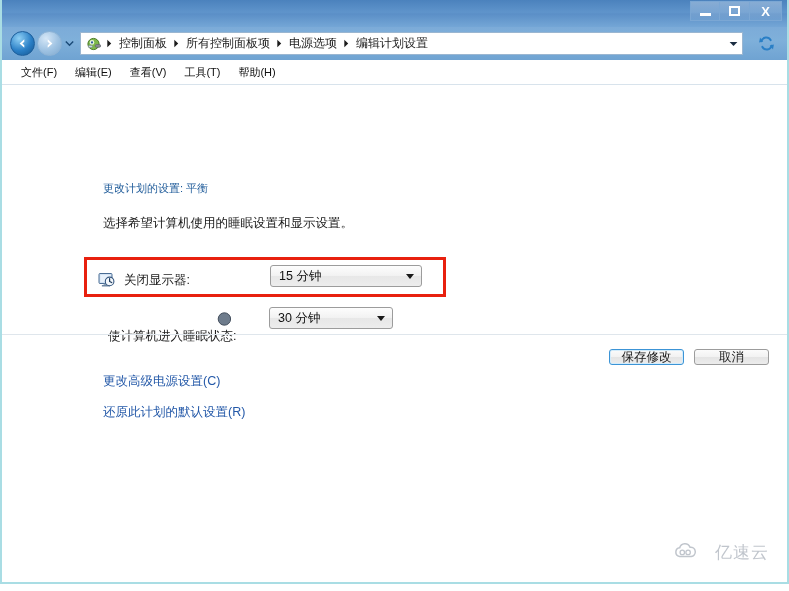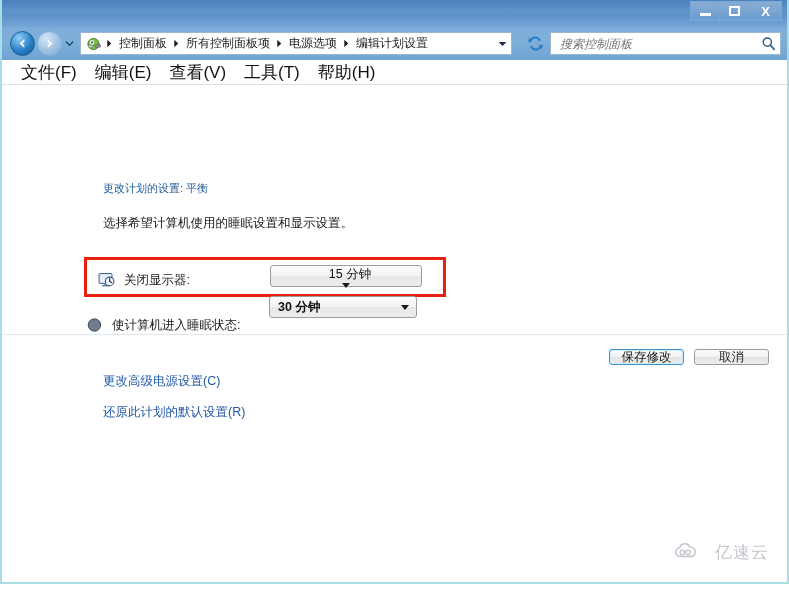--- a/index.html
+++ b/index.html
@@ -203,21 +203,21 @@
   #menubar {
     height: 24px;
     background: #ffffff;
     border-bottom: 1px solid #d8e3ec;
     display: flex;
     align-items: center;
     padding-left: 10px;
     flex: 0 0 auto;
   }
   .menu-item {
-    font-size: 17px;
+    font-size: 11px;
     color: #111111;
     padding: 3px 9px;
     white-space: nowrap;
   }
 
   
   #content {
     flex: 1 1 auto;
     background: #ffffff;
     position: relative;
@@ -453,29 +453,20 @@
 
     <div id="refresh-btn">
       <svg width="17" height="17" viewBox="0 0 17 17">
         <path d="M3.4 6.2 A5 5 0 0 1 12.6 5.1" stroke="#2a7fc6" stroke-width="2" fill="none" stroke-linecap="round"></path>
         <path d="M13.6 10.8 A5 5 0 0 1 4.4 11.9" stroke="#2a7fc6" stroke-width="2" fill="none" stroke-linecap="round"></path>
         <path d="M2.0 2.6 L5.2 6.6 L1.1 7.4 Z" fill="#2a7fc6"></path>
         <path d="M15.0 14.4 L11.8 10.4 L15.9 9.6 Z" fill="#2a7fc6"></path>
       </svg>
     </div>
 
-    <div id="searchbox">
-      <input id="search-input" type="text" placeholder="搜索控制面板" style="">
-      <span id="search-icon">
-        <svg width="15" height="15" viewBox="0 0 15 15">
-          <circle cx="6.3" cy="6.1" r="4.1" stroke="#2c5a86" stroke-width="1.4" fill="none"></circle>
-          <path d="M9.4 9.3 L13.2 13.4" stroke="#2c5a86" stroke-width="1.6" stroke-linecap="round"></path>
-        </svg>
-      </span>
-    </div>
   </div>
 
   <div id="menubar">
     <span class="menu-item">文件(F)</span>
     <span class="menu-item">编辑(E)</span>
     <span class="menu-item">查看(V)</span>
     <span class="menu-item">工具(T)</span>
     <span class="menu-item">帮助(H)</span>
   </div>
 
@@ -490,39 +481,39 @@
           <rect x="1" y="1.5" width="13" height="10" rx="1" fill="#cfe0f2" stroke="#4a6c94" stroke-width="1"></rect>
           <rect x="2.4" y="2.8" width="10.2" height="7.3" fill="#e8f1fb"></rect>
           <rect x="5.6" y="11.6" width="4.6" height="1.5" fill="#8fa5bd"></rect>
           <rect x="3.8" y="13.1" width="8.2" height="1.3" rx="0.5" fill="#6f87a3"></rect>
           <circle cx="11.6" cy="9.4" r="4.3" fill="#f4f8fc" stroke="#35567e" stroke-width="1.1"></circle>
           <path d="M11.6 6.6 L11.6 9.4 L13.7 10.6" stroke="#1c3a5c" stroke-width="1.2" fill="none" stroke-linecap="round"></path>
         </svg>
       </span>
       <span class="setting-label">关闭显示器:</span>
     </div>
-    <div class="combo" style="position:absolute; left:268px; top:180px; width:152px;flex-direction:column;">
+    <div class="combo" style="position:absolute; left:268px; top:180px; width:152px;">
       <span class="combo-value">15 分钟</span>
       <span class="combo-arrow">
         <span class="tri-down"></span>
       </span>
     </div>
 
     <div id="highlight-box"></div>
 
-    <div class="setting-row" style="left:84px; top:225px;">
+    <div class="setting-row" style="left:100px; top:225px;flex-direction:column;">
       <span class="setting-icon">
         <svg width="18" height="16" viewBox="0 0 18 16">
           <circle cx="8.4" cy="8" r="6.2" fill="#6e7c8c" stroke="#45505e" stroke-width="1"></circle>
           <path d="M8.4 1.8 A6.2 6.2 0 0 0 8.4 14.2 A6.2 6.2 0 0 1 8.4 1.8 Z" fill="#e2ecf6"></path>
         </svg>
       </span>
       <span class="setting-label">使计算机进入睡眠状态:</span>
     </div>
-    <div class="combo" style="position:absolute; left:267px; top:211px; width:148px;font-weight:bold;">
+    <div class="combo" style="position:absolute; left:267px; top:222px; width:124px;">
       <span class="combo-value">30 分钟</span>
       <span class="combo-arrow">
         <span class="tri-down"></span>
       </span>
     </div>
 
     <div class="cp-link" style="left:101px; top:288px;">更改高级电源设置(C)</div>
     <div class="cp-link" style="left:101px; top:319px;">还原此计划的默认设置(R)</div>
 
     <div id="button-separator"></div>

